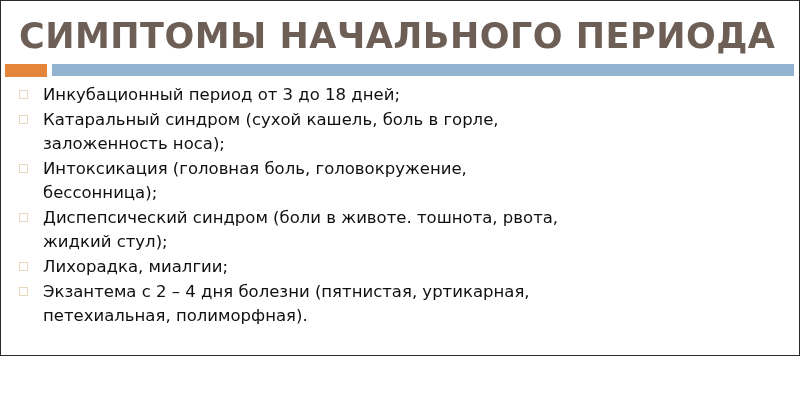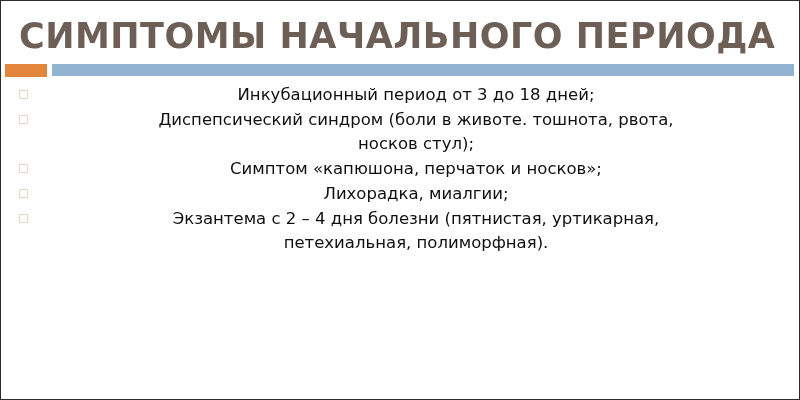--- a/index.html
+++ b/index.html
@@ -4,21 +4,21 @@
 <title>Симптомы начального периода</title>
 <style>
   html, body {
     margin: 0;
     padding: 0;
     background: #ffffff;
   }
   #slide {
     position: relative;
     width: 800px;
-    height: 400px;
+    height: 356px;
     background: #ffffff;
     box-sizing: border-box;
     border: 1px solid #2b2b2b;
     overflow: hidden;
     font-family: "DejaVu Sans", "Liberation Sans", sans-serif;
   }
 
   
   #title-block {
     position: absolute;
@@ -74,21 +74,20 @@
     padding: 0;
   }
   .symptom-item {
     position: relative;
     padding-left: 28px;
     margin: 0 0 1px 0;
     font-size: 16.5px;
     line-height: 24px;
     color: #101010;
     font-family: "DejaVu Sans", "Liberation Sans", sans-serif;
-    text-align: center;
   }
   .bullet-square {
     position: absolute;
     left: 4px;
     top: 7px;
     width: 9px;
     height: 9px;
     border: 1px solid #e8d6bf;
     background: #ffffff;
     box-sizing: border-box;
@@ -114,32 +113,38 @@
 
   <ul id="symptom-list">
 
     <li class="symptom-item">
       <span class="bullet-square"></span>
       <span class="symptom-text">Инкубационный период от 3 до 18 дней;</span>
     </li>
 
 
 
+    <li class="symptom-item">
+      <span class="bullet-square"></span>
+      <span class="symptom-text">Катаральный синдром (сухой кашель, боль в горле,
+заложенность носа);</span>
+    </li>
 
+    <li class="symptom-item">
+      <span class="bullet-square"></span>
+      <span class="symptom-text">Интоксикация (головная боль, головокружение,
+бессонница);</span>
+    </li>
 
     <li class="symptom-item">
       <span class="bullet-square"></span>
       <span class="symptom-text">Диспепсический синдром (боли в животе. тошнота, рвота,
-носков стул);</span>
+жидкий стул);</span>
     </li>
 
-    <li class="symptom-item">
-      <span class="bullet-square"></span>
-      <span class="symptom-text">Симптом «капюшона, перчаток и носков»;</span>
-    </li>
 
     <li class="symptom-item">
       <span class="bullet-square"></span>
       <span class="symptom-text">Лихорадка, миалгии;</span>
     </li>
 
     <li class="symptom-item">
       <span class="bullet-square"></span>
       <span class="symptom-text">Экзантема с 2 – 4 дня болезни (пятнистая, уртикарная,
 петехиальная, полиморфная).</span>

